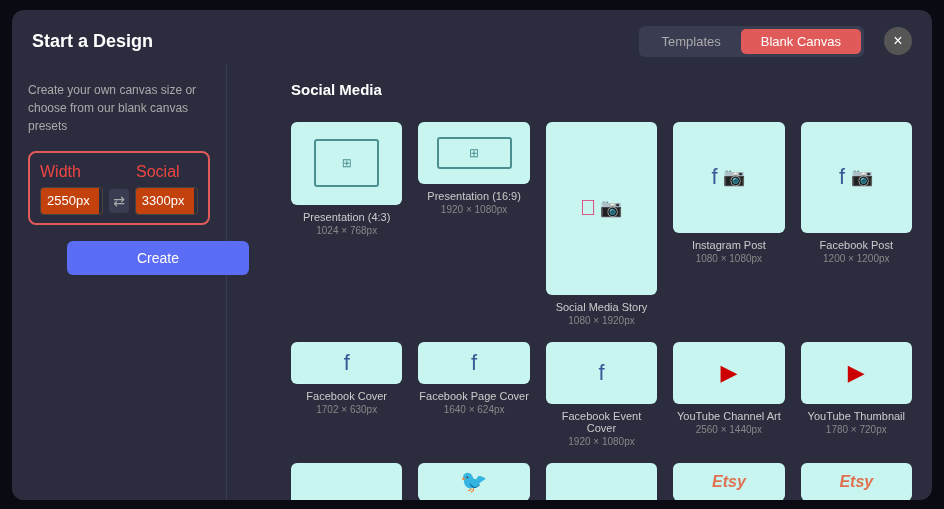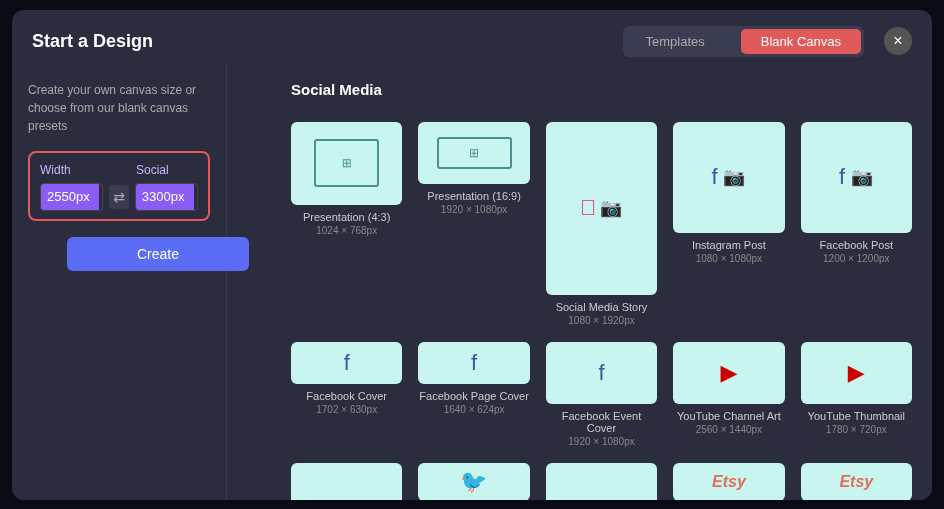--- a/index.html
+++ b/index.html
@@ -37,21 +37,21 @@
       flex-shrink: 0;
     }
     .modal-title {
       font-size: 18px;
       font-weight: 600;
       color: #ffffff;
       flex: 1;
     }
     .tab-bar {
       display: flex;
-      gap: 16px;
+      gap: 0;
       background: #3a3c52;
       border-radius: 6px;
       padding: 3px;
     }
     .tab {
       padding: 5px 20px;
       border-radius: 5px;
       font-size: 13px;
       cursor: pointer;
       color: #aaa;
@@ -104,31 +104,31 @@
       display: flex;
       align-items: center;
       gap: 6px;
     }
     .size-label-row {
       display: flex;
       gap: 6px;
       margin-bottom: 6px;
     }
     .size-label {
-      font-size: 12px;
-      color: #c4b5fd;
+      font-size: 16px;
+      color: #ef4444;
       width: 75px;
     }
     .size-label.height {
       margin-left: 28px;
     }
     .input-group {
       display: flex;
       align-items: center;
-      background: #8b5cf6;
+      background: #c2410c;
       border-radius: 4px;
       border: 1px solid #444;
       overflow: hidden;
     }
     .size-input {
       background: transparent;
       border: none;
       color: #fff;
       font-size: 13px;
       width: 58px;

